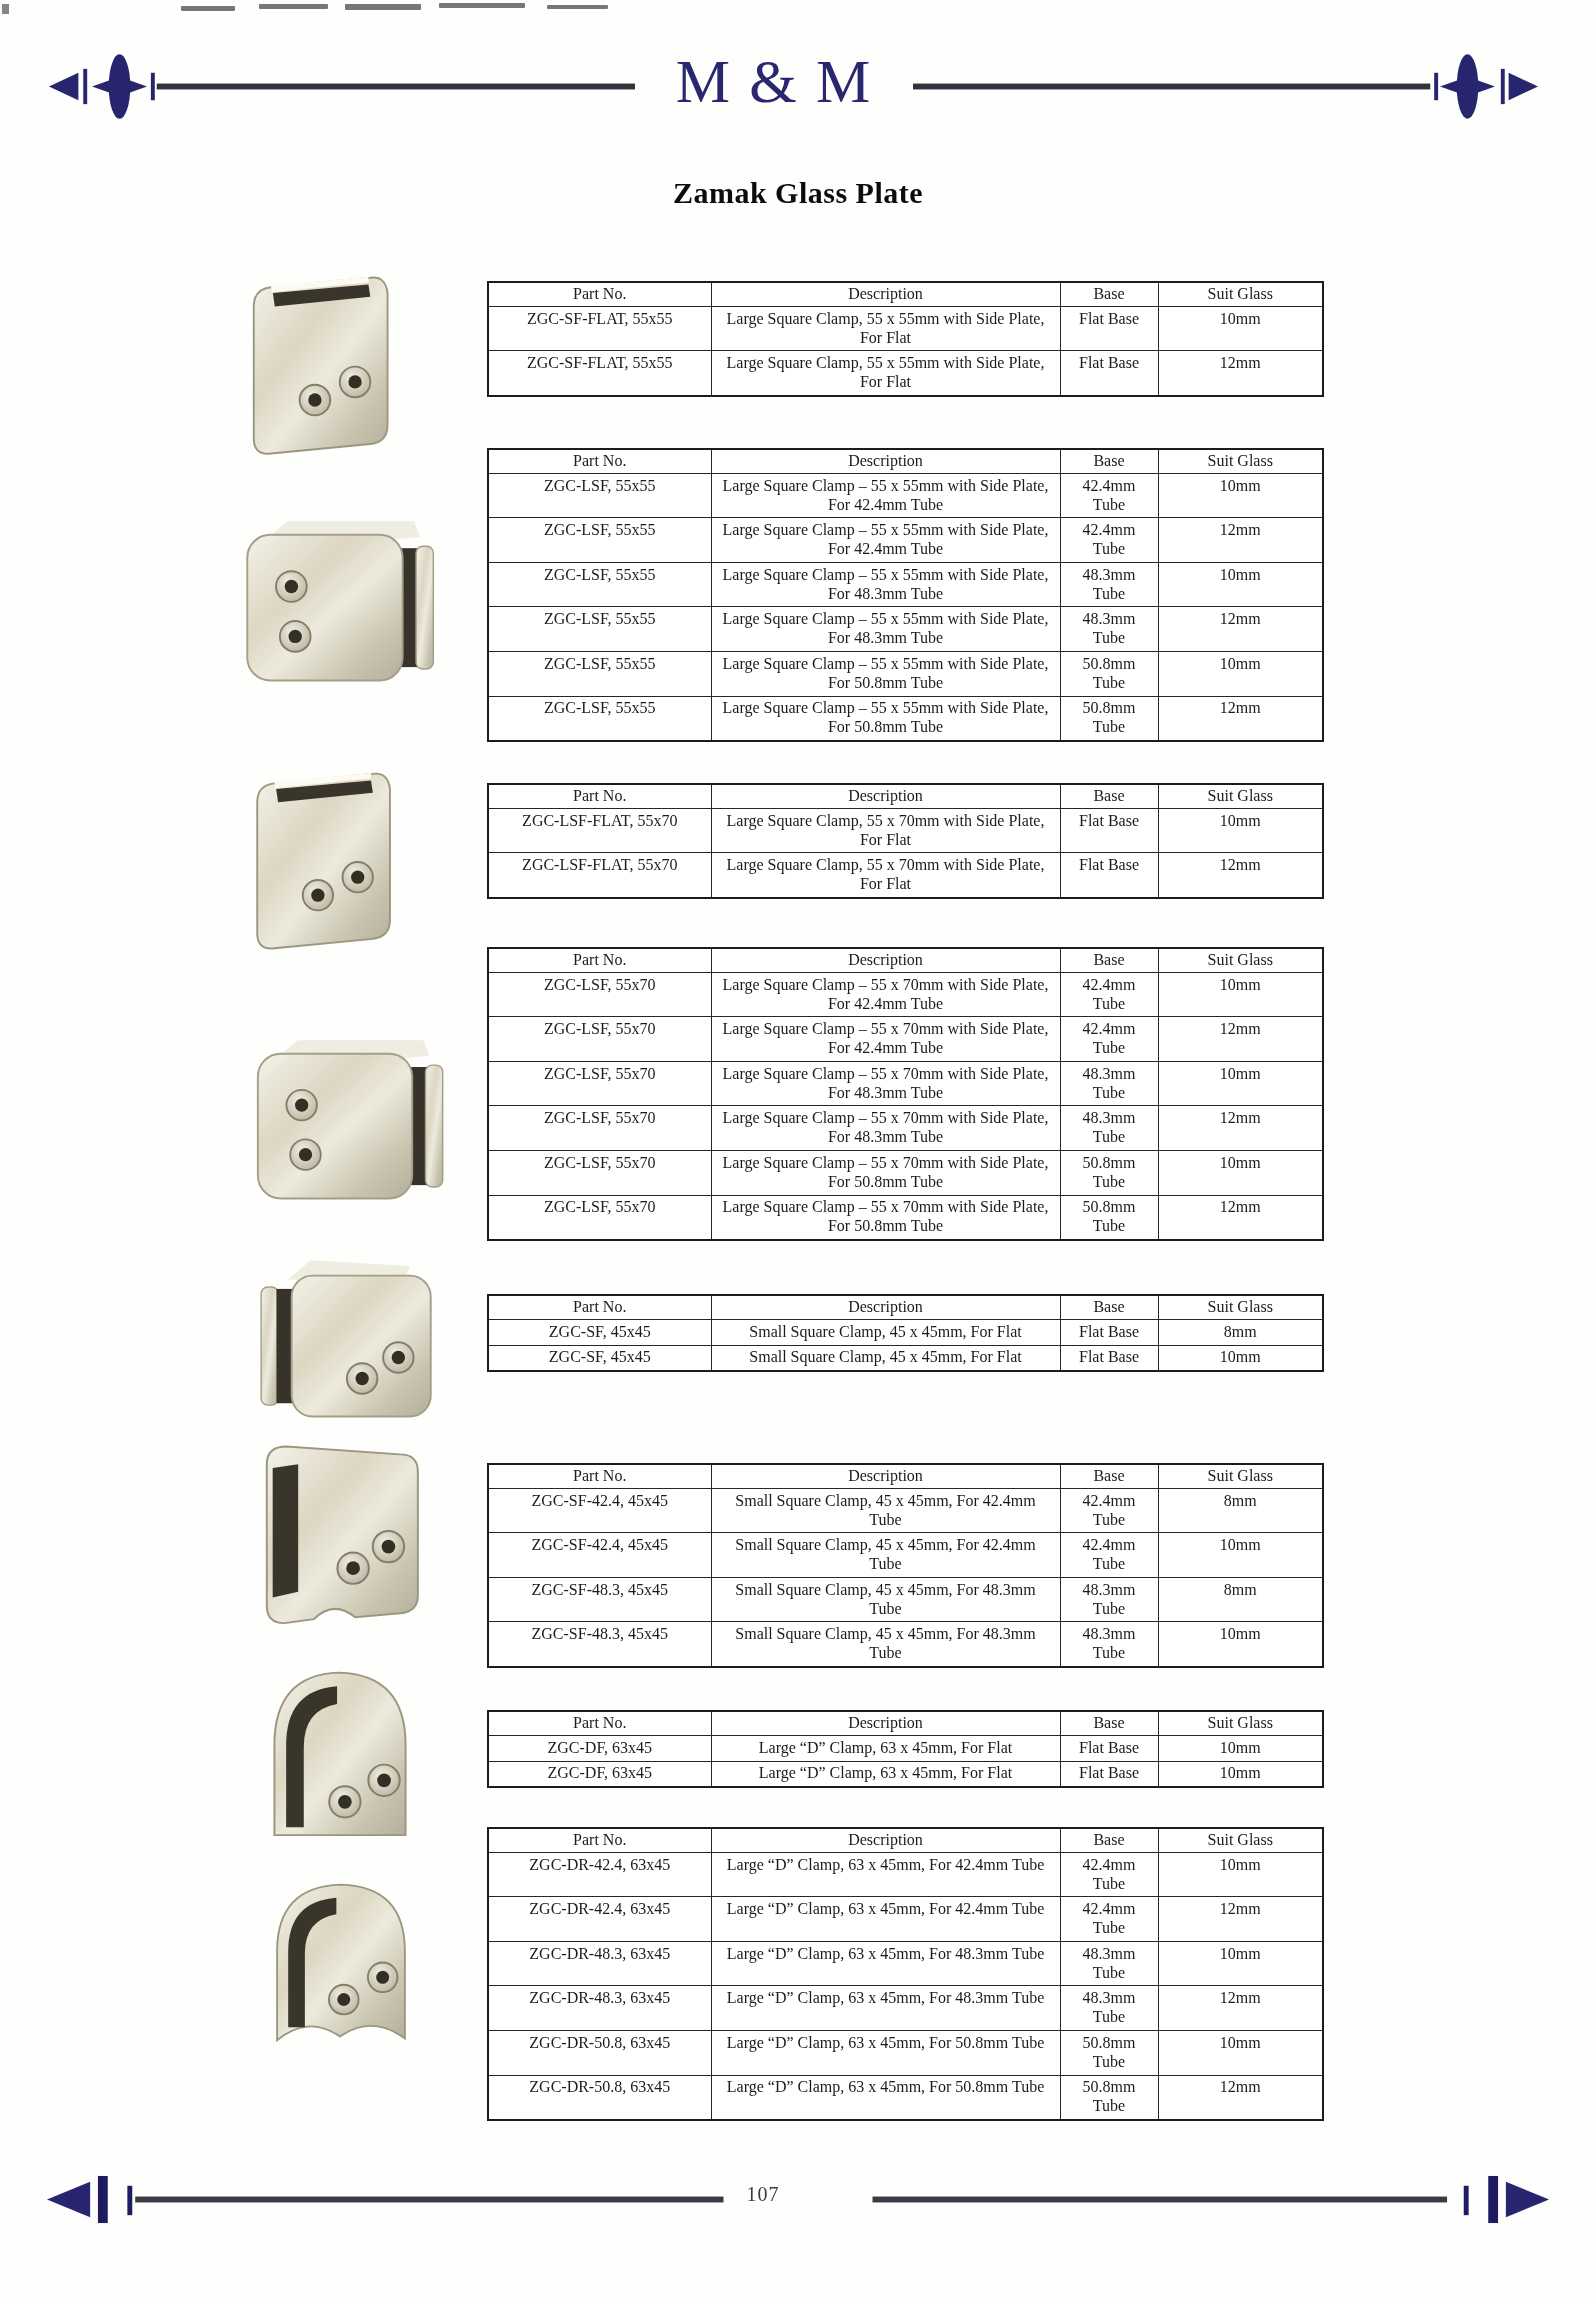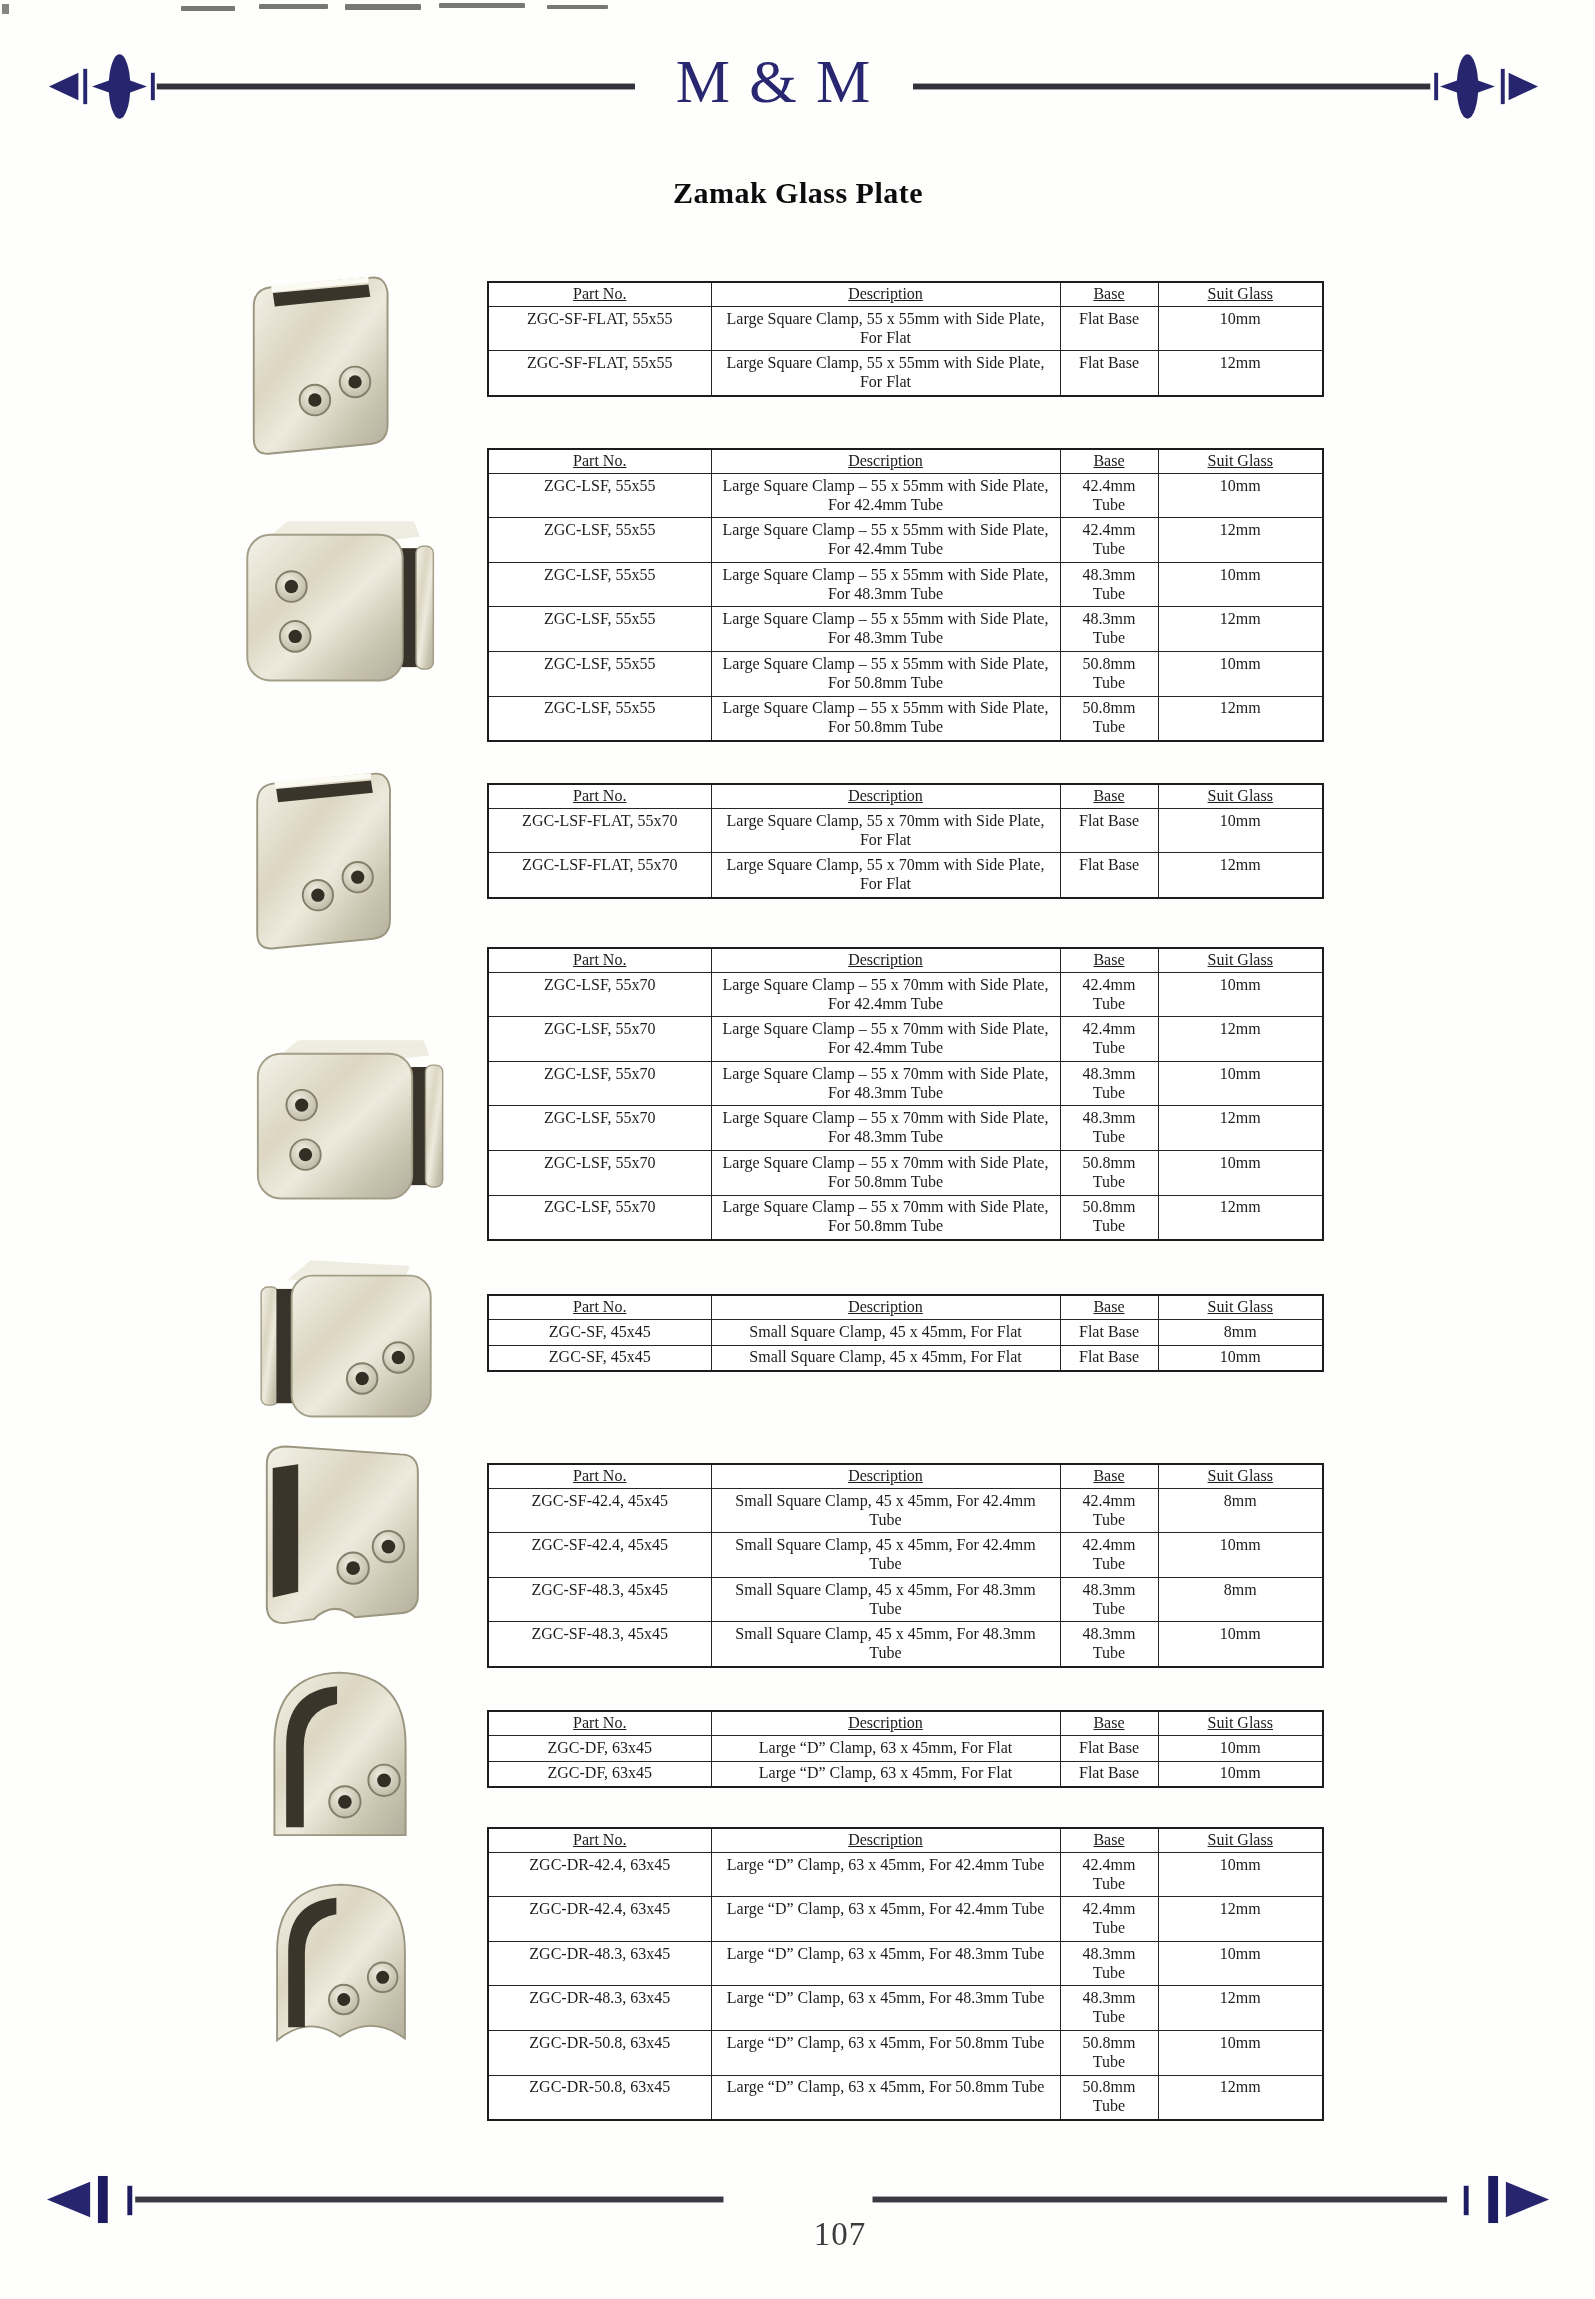--- a/index.html
+++ b/index.html
@@ -30,38 +30,38 @@
   table.cat{
     position:absolute;border-collapse:collapse;table-layout:fixed;width:835px;
     background:#fff;border:2px solid #1c1c1c;
   }
   table.cat th,table.cat td{
     border:1.5px solid #262626;text-align:center;vertical-align:top;
     font-size:16px;line-height:1.18;padding:2.9px 5.9px;color:#1b1b1b;
     font-family:"Liberation Serif",serif;font-weight:normal;
     overflow:hidden;
   }
-  table.cat th{padding:2px 3.9px;text-decoration:underline;}
+  table.cat th{padding:2px 3.9px;}
   .t1{left:487px;top:281px;}
   .t2{left:487px;top:448px;}
   .t3{left:487px;top:783px;}
   .t4{left:487px;top:947px;}
   .t5{left:487px;top:1294px;}
   .t6{left:487px;top:1463px;}
   .t7{left:487px;top:1710px;}
   .t8{left:487px;top:1827px;}
 
   
   .product{position:absolute;}
 
   
   .footer-svg{position:absolute;left:45px;top:2169px;width:1506px;height:61px;}
   .page-number{
-    position:absolute;left:791px;top:2183px;width:98px;text-align:center;
-    font-size:33px;color:#3c3c3c;letter-spacing:1px;margin-top:33px;
+    position:absolute;left:714px;top:2183px;width:98px;text-align:center;
+    font-size:20px;color:#3c3c3c;letter-spacing:1px;
   }
   .hidden-defs{position:absolute;width:0;height:0;overflow:hidden;}
 </style>
 </head>
 <body>
 
 <div class="page">
 
   <div class="scan-tick"></div>
   <div class="scan-dash" style="left:181px;top:5.9px;width:54px;height:4.9px;"></div>

